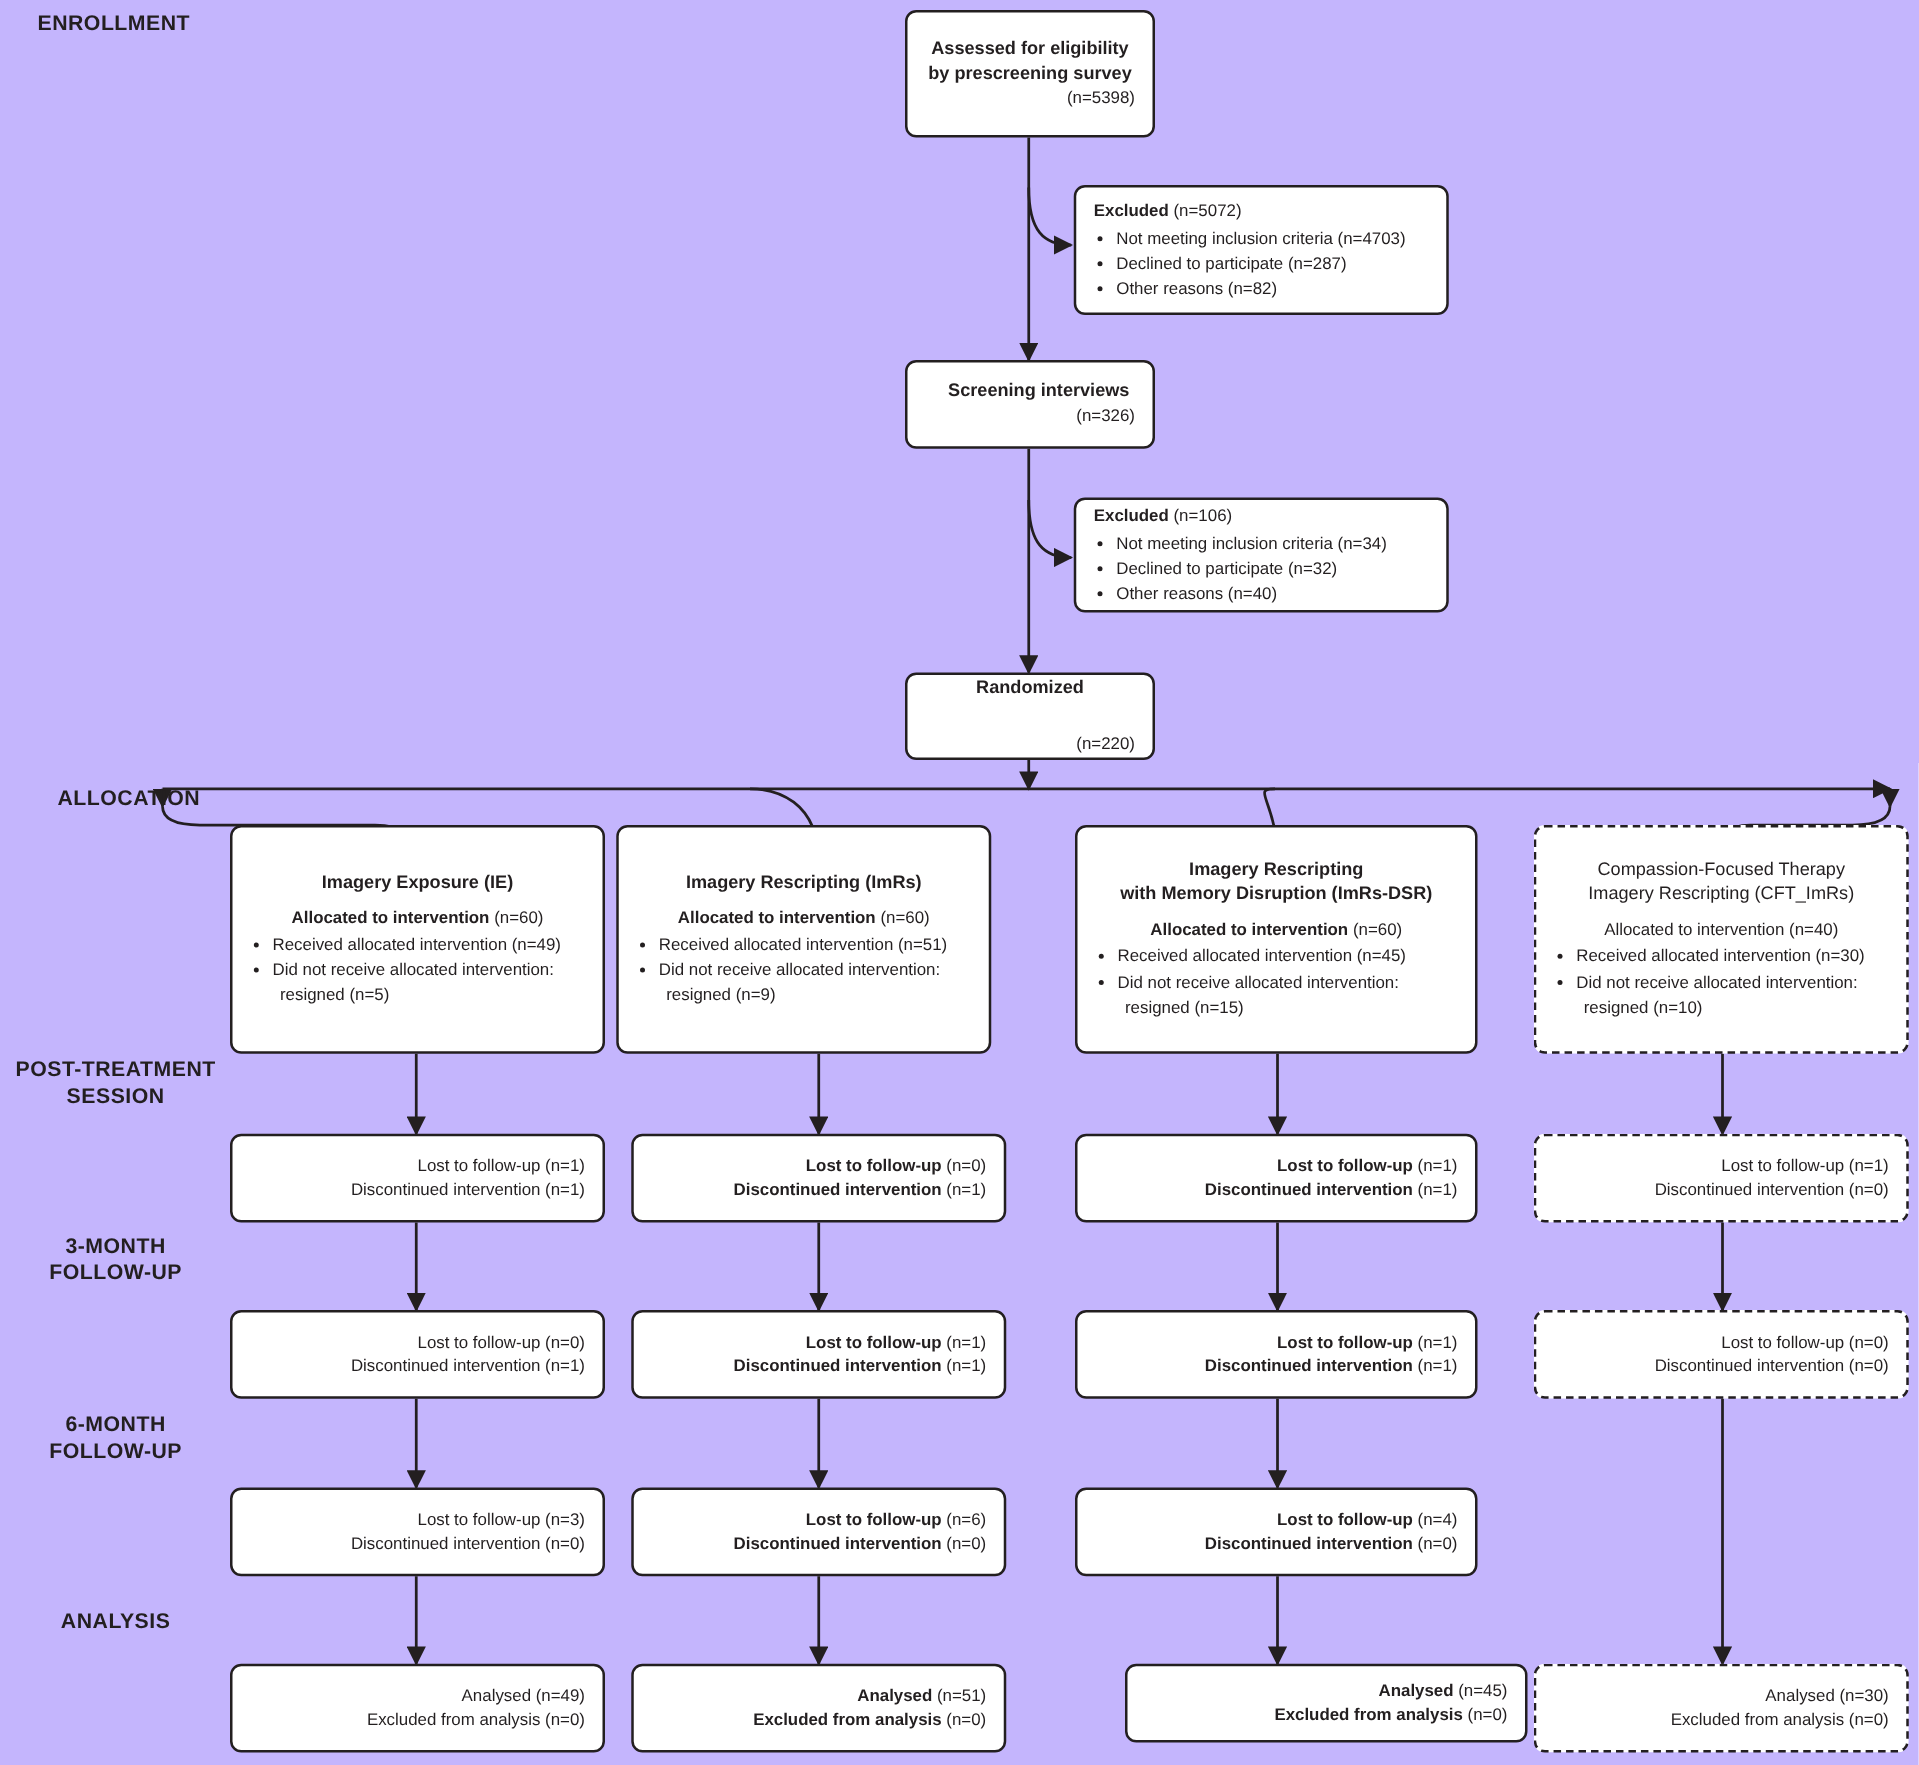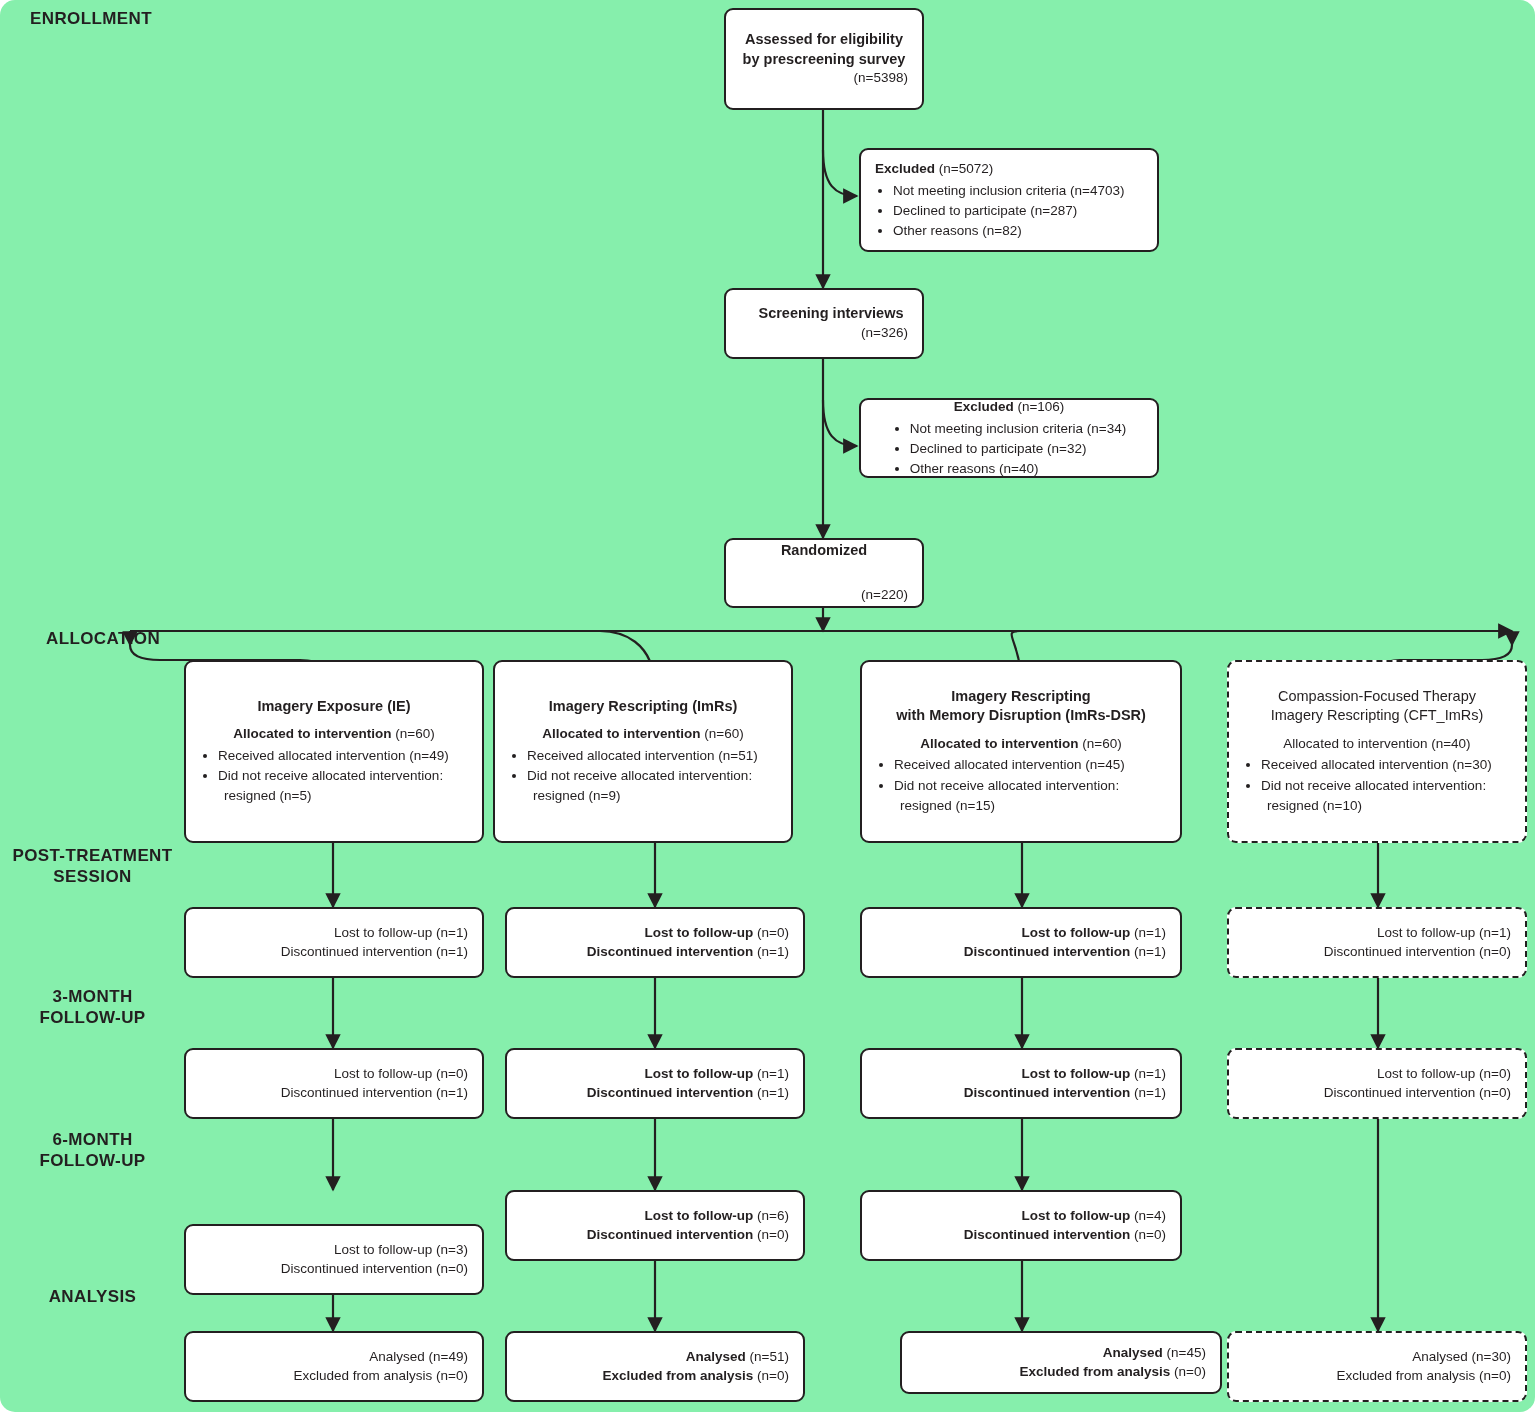--- a/index.html
+++ b/index.html
@@ -9,22 +9,21 @@
   }
   body {
     font-family: "Liberation Sans", sans-serif;
     color: #231f20;
   }
   #canvas {
     position: relative;
     width: 1535px;
     height: 1412px;
     overflow: hidden;
-    background: #86efac;
-    border-radius: 15px;
+    background: #c4b5fd;
   }
   .stage-label {
     position: absolute;
     font-size: 17px;
     font-weight: bold;
     letter-spacing: 0.4px;
     color: #231f20;
     text-align: center;
     line-height: 1.25;
   }
@@ -169,21 +168,21 @@
       <li>Declined to participate (n=287)</li>
       <li>Other reasons (n=82)</li>
     </ul>
   </div>
 
   <div class="box" style="left:724px; top:288px; width:200px; height:71px;padding-left:28px;">
     <div class="title">Screening interviews</div>
     <div class="center">(n=326)</div>
   </div>
 
-  <div class="box" style="left:859px; top:398px; width:300px; height:80px; align-items:center;">
+  <div class="box" style="left:859px; top:398px; width:300px; height:92px; align-items:flex-start;">
     <div class="plainline">
       <b>Excluded</b>
       <span>(n=106)</span>
     </div>
     <ul class="bullets">
       <li>Not meeting inclusion criteria (n=34)</li>
       <li>Declined to participate (n=32)</li>
       <li>Other reasons (n=40)</li>
     </ul>
   </div>
@@ -223,21 +222,21 @@
     <div class="center">
       <span>Lost to follow-up</span>
       <span>(n=0)</span>
     </div>
     <div class="center">
       <span>Discontinued intervention</span>
       <span>(n=1)</span>
     </div>
   </div>
 
-  <div class="box" style="left:184px; top:1224px; width:300px; height:71px;padding-left:14px;">
+  <div class="box" style="left:184px; top:1190px; width:300px; height:71px;padding-left:14px;">
     <div class="center">
       <span>Lost to follow-up</span>
       <span>(n=3)</span>
     </div>
     <div class="center">
       <span>Discontinued intervention</span>
       <span>(n=0)</span>
     </div>
   </div>
 

